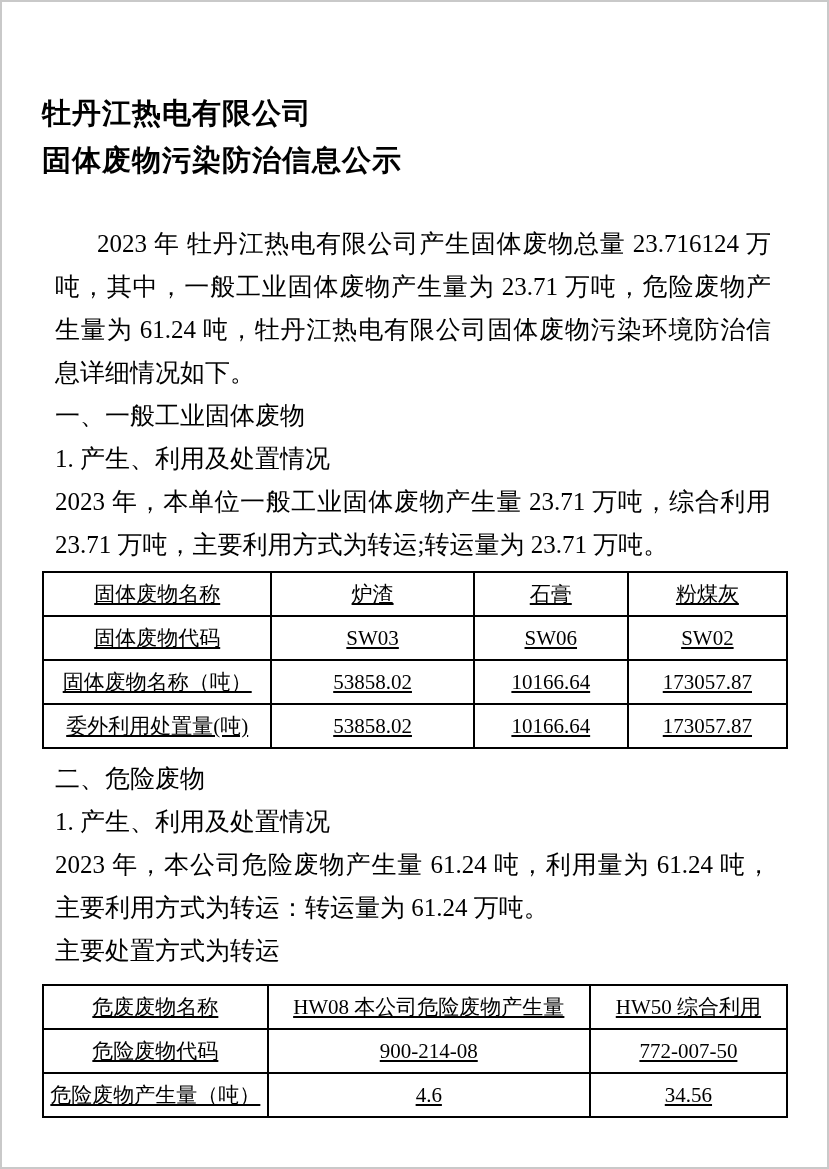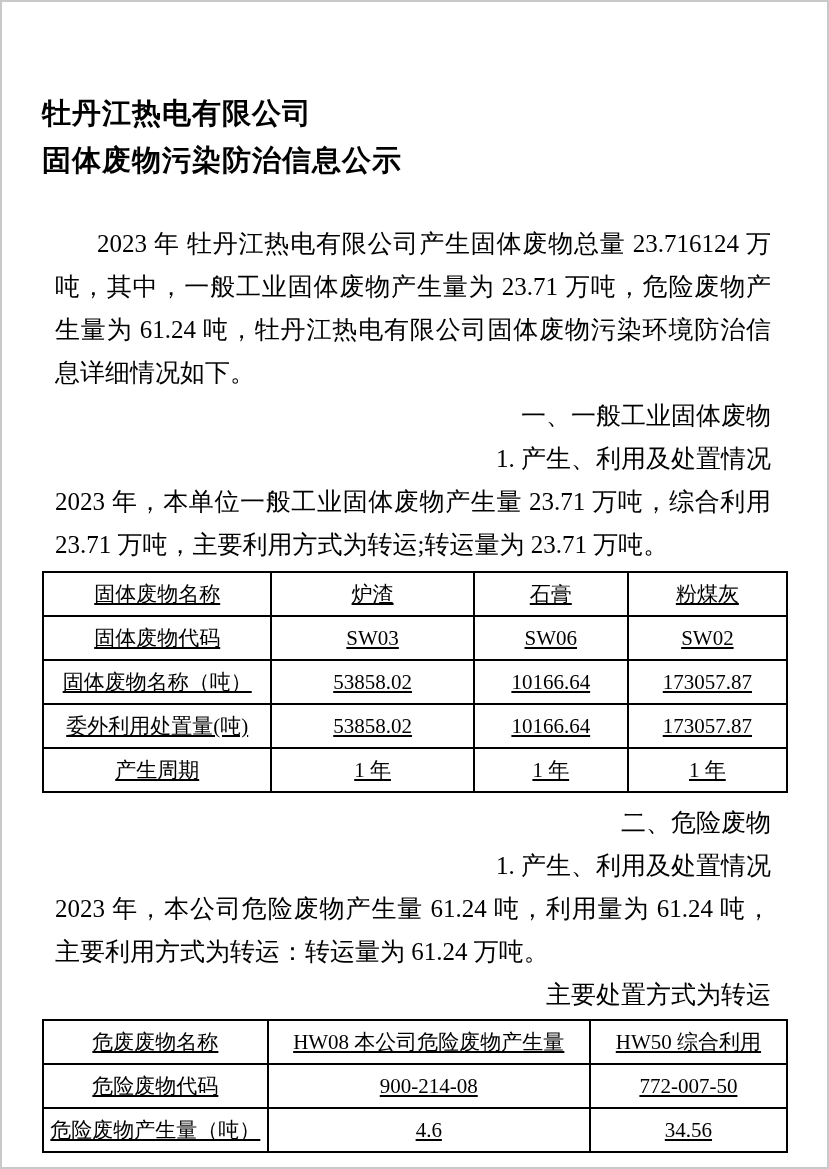--- a/index.html
+++ b/index.html
@@ -23,28 +23,28 @@
   }
   .doc-title .title-line { display: block; }
   .body-text {
     margin: 0 43px 0 40px;
     font-size: 25px;
     line-height: 43px;
     text-align: justify;
     padding: 0 13px;
   }
   .body-text.indent { text-indent: 42px; }
-  .body-text.no-justify { text-align: right; }
+  .body-text.no-justify { text-align: left; }
   table.data-table {
     border-collapse: collapse;
     margin: 5px 43px 8px 40px;
     width: 746px;
     table-layout: fixed;
   }
-  table.tbl2 { margin-top: 3px; border-radius: 22px; }
+  table.tbl2 { margin-top: 12px; border-radius: 22px; }
   table.data-table td {
     border: 2px solid #000000;
     height: 42px;
     text-align: center;
     vertical-align: middle;
     font-size: 21px;
     padding: 0 2px;
     overflow: hidden;
     white-space: nowrap;
     text-decoration: underline;
@@ -91,26 +91,20 @@
           <td>53858.02</td>
           <td>10166.64</td>
           <td>173057.87</td>
         </tr>
         <tr>
           <td>委外利用处置量(吨)</td>
           <td>53858.02</td>
           <td>10166.64</td>
           <td>173057.87</td>
         </tr>
-        <tr>
-          <td>产生周期</td>
-          <td>1 年</td>
-          <td>1 年</td>
-          <td>1 年</td>
-        </tr>
       </tbody>
   </table>
 
   <p class="body-text no-justify">二、危险废物</p>
   <p class="body-text no-justify">1. 产生、利用及处置情况</p>
   <p class="body-text">2023 年，本公司危险废物产生量 61.24 吨，利用量为 61.24 吨，主要利用方式为转运：转运量为 61.24 万吨。</p>
   <p class="body-text no-justify">主要处置方式为转运</p>
 
   <table class="data-table tbl2">
     <colgroup>

